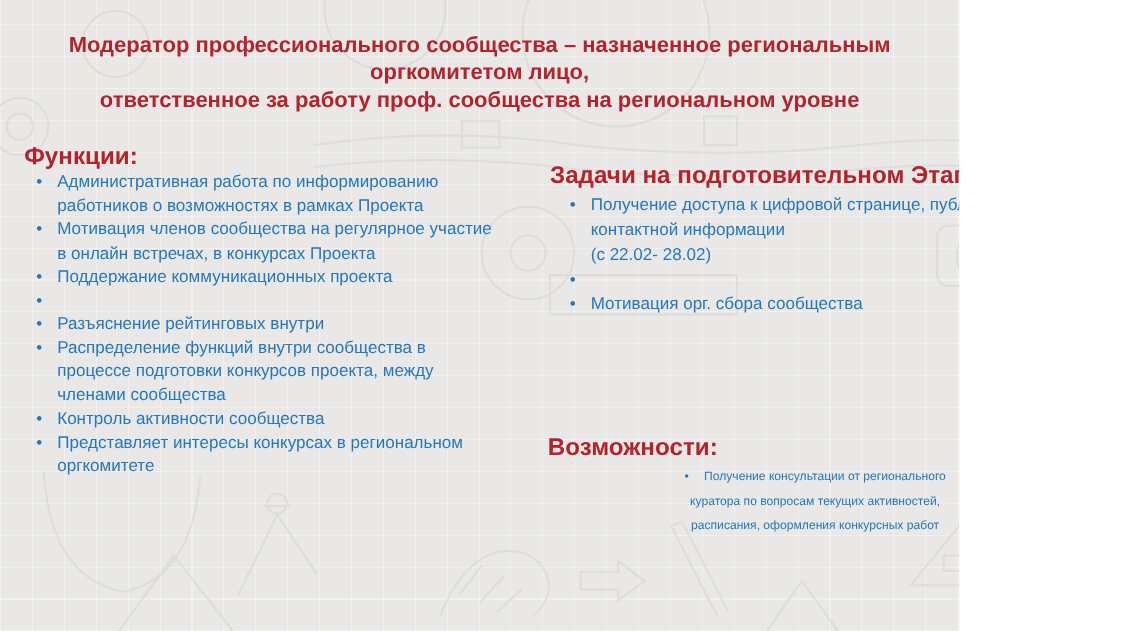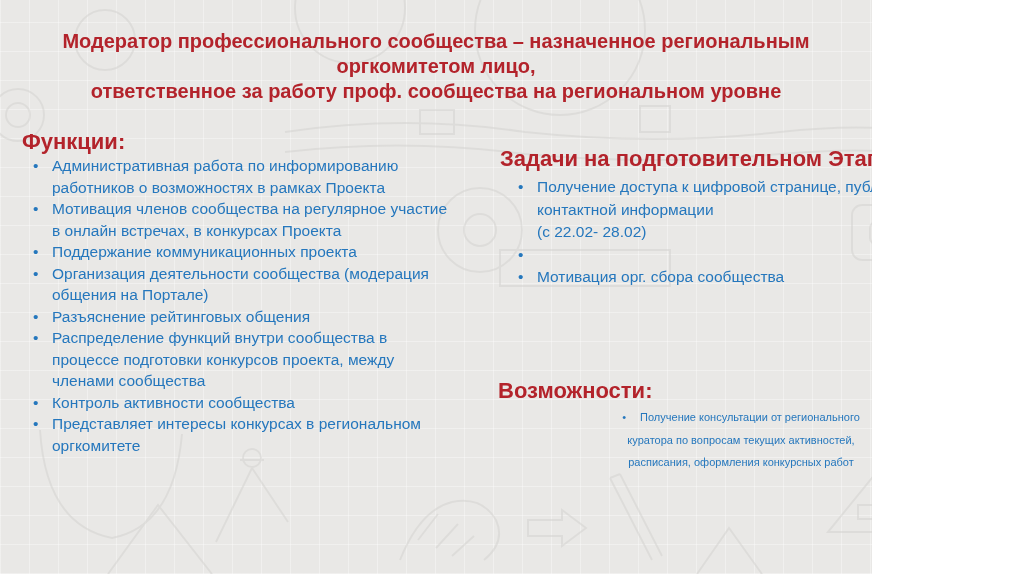--- a/index.html
+++ b/index.html
@@ -34,21 +34,21 @@
     color: #b3232b;
     font-size: 22px;
     font-weight: bold;
     line-height: 22px;
     text-align: left;
     margin: 0;
   }
   .col { position: absolute; }
   .col-functions     { left: 22px;  top: 131px; width: 448px; }
   .col-tasks         { left: 500px; top: 148px; width: 495px; }
-  .col-opportunities { left: 498px; top: 380px; width: 486px; text-align: center; }
+  .col-opportunities { left: 498px; top: 396px; width: 486px; text-align: center; }
 
   ul.bullets { list-style: none; margin: 2px 0 0 0; padding: 0; }
   .col-tasks ul.bullets { margin-top: 6px; }
   ul.bullets li {
     display: flex;
     align-items: flex-start;
     color: #2577bd;
     font-size: 15.5px;
     line-height: 21.5px;
   }
@@ -138,26 +138,24 @@
         <span class="bullet-dot">•</span>
         <span class="bullet-text">Мотивация членов сообщества на регулярное участие
 в онлайн встречах, в конкурсах Проекта</span>
       </li>
       <li>
         <span class="bullet-dot">•</span>
         <span class="bullet-text">Поддержание коммуникационных проекта</span>
       </li>
       <li>
         <span class="bullet-dot">•</span>
-        <span class="bullet-text">Организация деятельности сообщества (модерация
-общения на Портале)</span>
-      </li>
-      <li>
-        <span class="bullet-dot">•</span>
-        <span class="bullet-text">Разъяснение рейтинговых общения</span>
+      </li>
+      <li>
+        <span class="bullet-dot">•</span>
+        <span class="bullet-text">Разъяснение рейтинговых внутри</span>
       </li>
       <li>
         <span class="bullet-dot">•</span>
         <span class="bullet-text">Распределение функций внутри сообщества в
 процессе подготовки конкурсов проекта, между
 членами сообщества</span>
       </li>
       <li>
         <span class="bullet-dot">•</span>
         <span class="bullet-text">Контроль активности сообщества</span>

